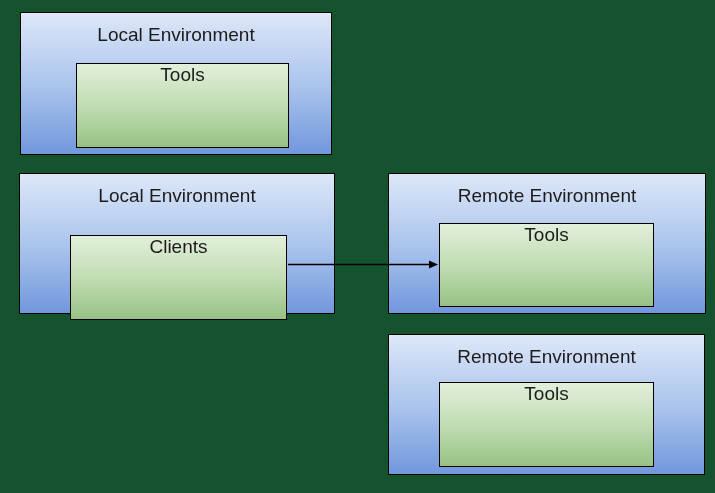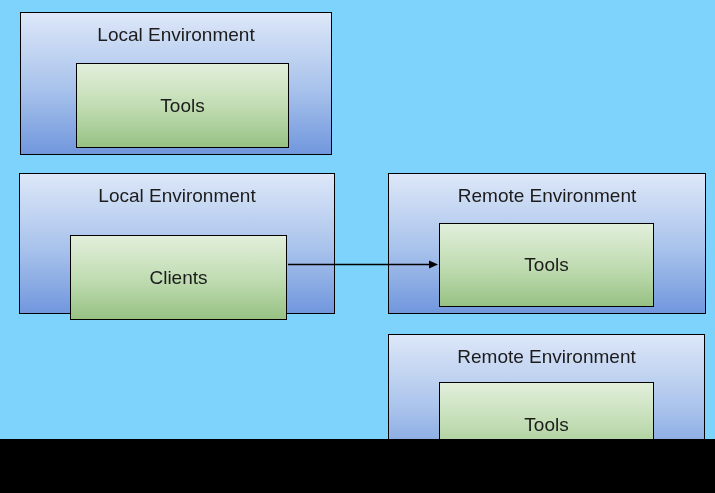--- a/index.html
+++ b/index.html
@@ -1,20 +1,20 @@
 <!DOCTYPE html>
 <html><head>
 <meta charset="utf-8">
 <style>
   html, body { margin: 0; padding: 0; background: #000; }
   .canvas {
     position: relative;
     width: 715px;
-    height: 439px;
-    background: #7dd3fc;
+    height: 493px;
+    background: #14532d;
     font-family: "Liberation Sans", sans-serif;
     overflow: hidden;
   }
   .env {
     position: absolute;
     box-sizing: border-box;
     background: linear-gradient(180deg, #dde7f8 0%, #aac4ec 52%, #7197dd 100%);
     border: 1px solid #000;
   }
   .env-title {
@@ -23,21 +23,21 @@
     font-size: 19px;
     line-height: 23px;
     color: #1c1c1c;
   }
   .node {
     position: absolute;
     box-sizing: border-box;
     background: linear-gradient(180deg, #e2efdb 0%, #c0dcb2 52%, #97c284 100%);
     border: 1.5px solid #000;
     display: flex;
-    align-items: center;
+    align-items: flex-start;
     justify-content: center;
     font-size: 19px;
     color: #1c1c1c;
   }
   
   .c1 { left: 20px;  top: 12px;  width: 312px; height: 143px; }
   .c1 .node { left: 55px; top: 50px; width: 213px; height: 85px; }
   .c2 { left: 19px;  top: 173px; width: 316px; height: 141px; }
   .c2 .node { left: 50px; top: 61px; width: 217px; height: 85px; }
   .c3 { left: 388px; top: 173px; width: 318px; height: 141px; }

